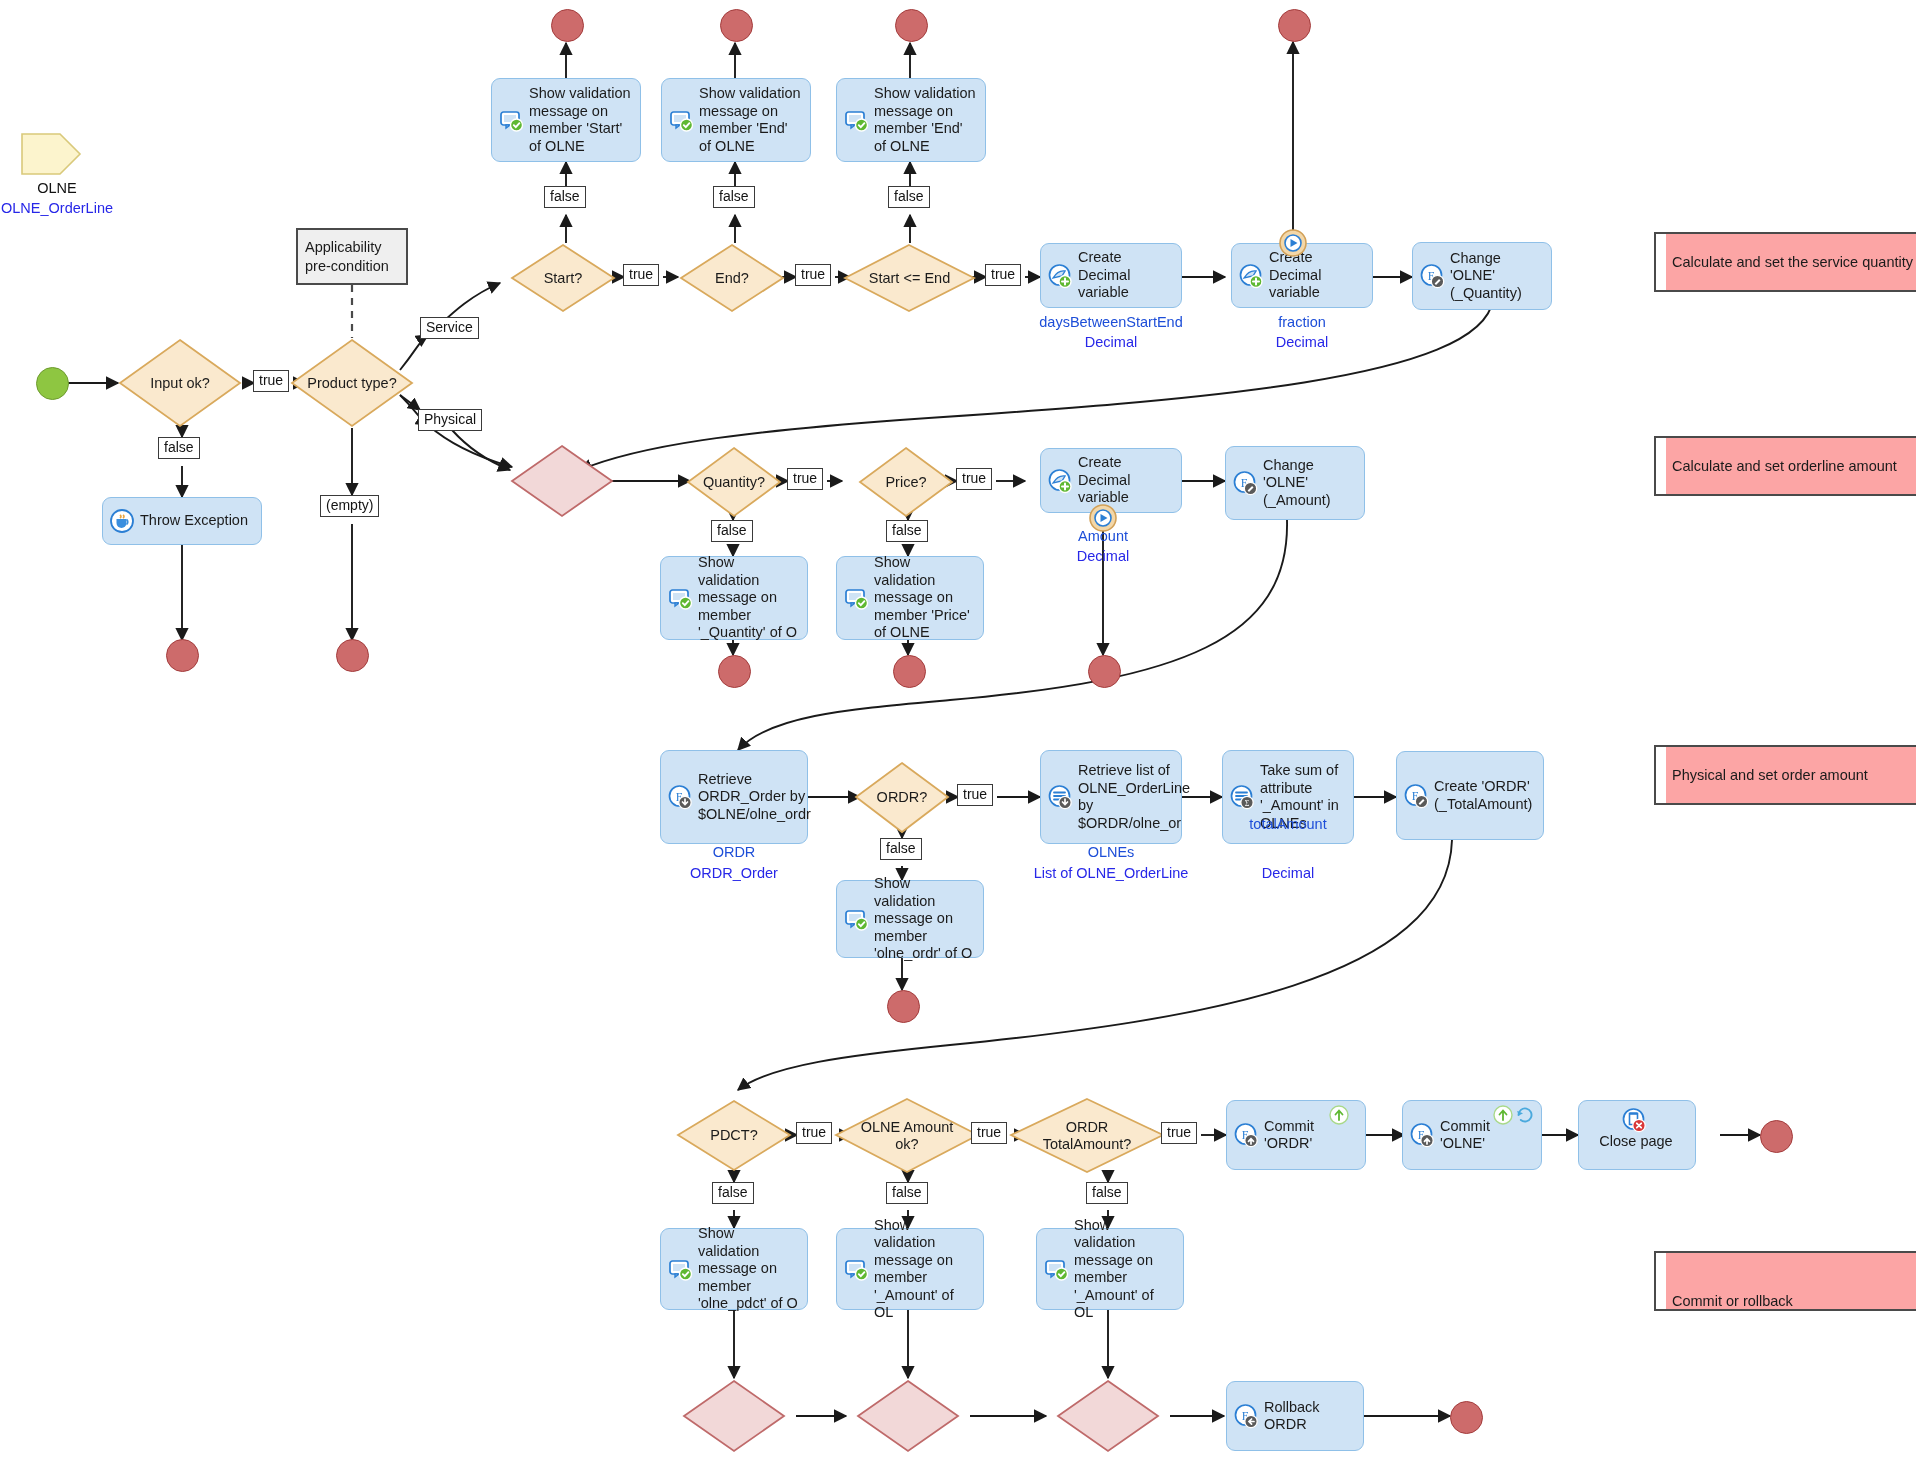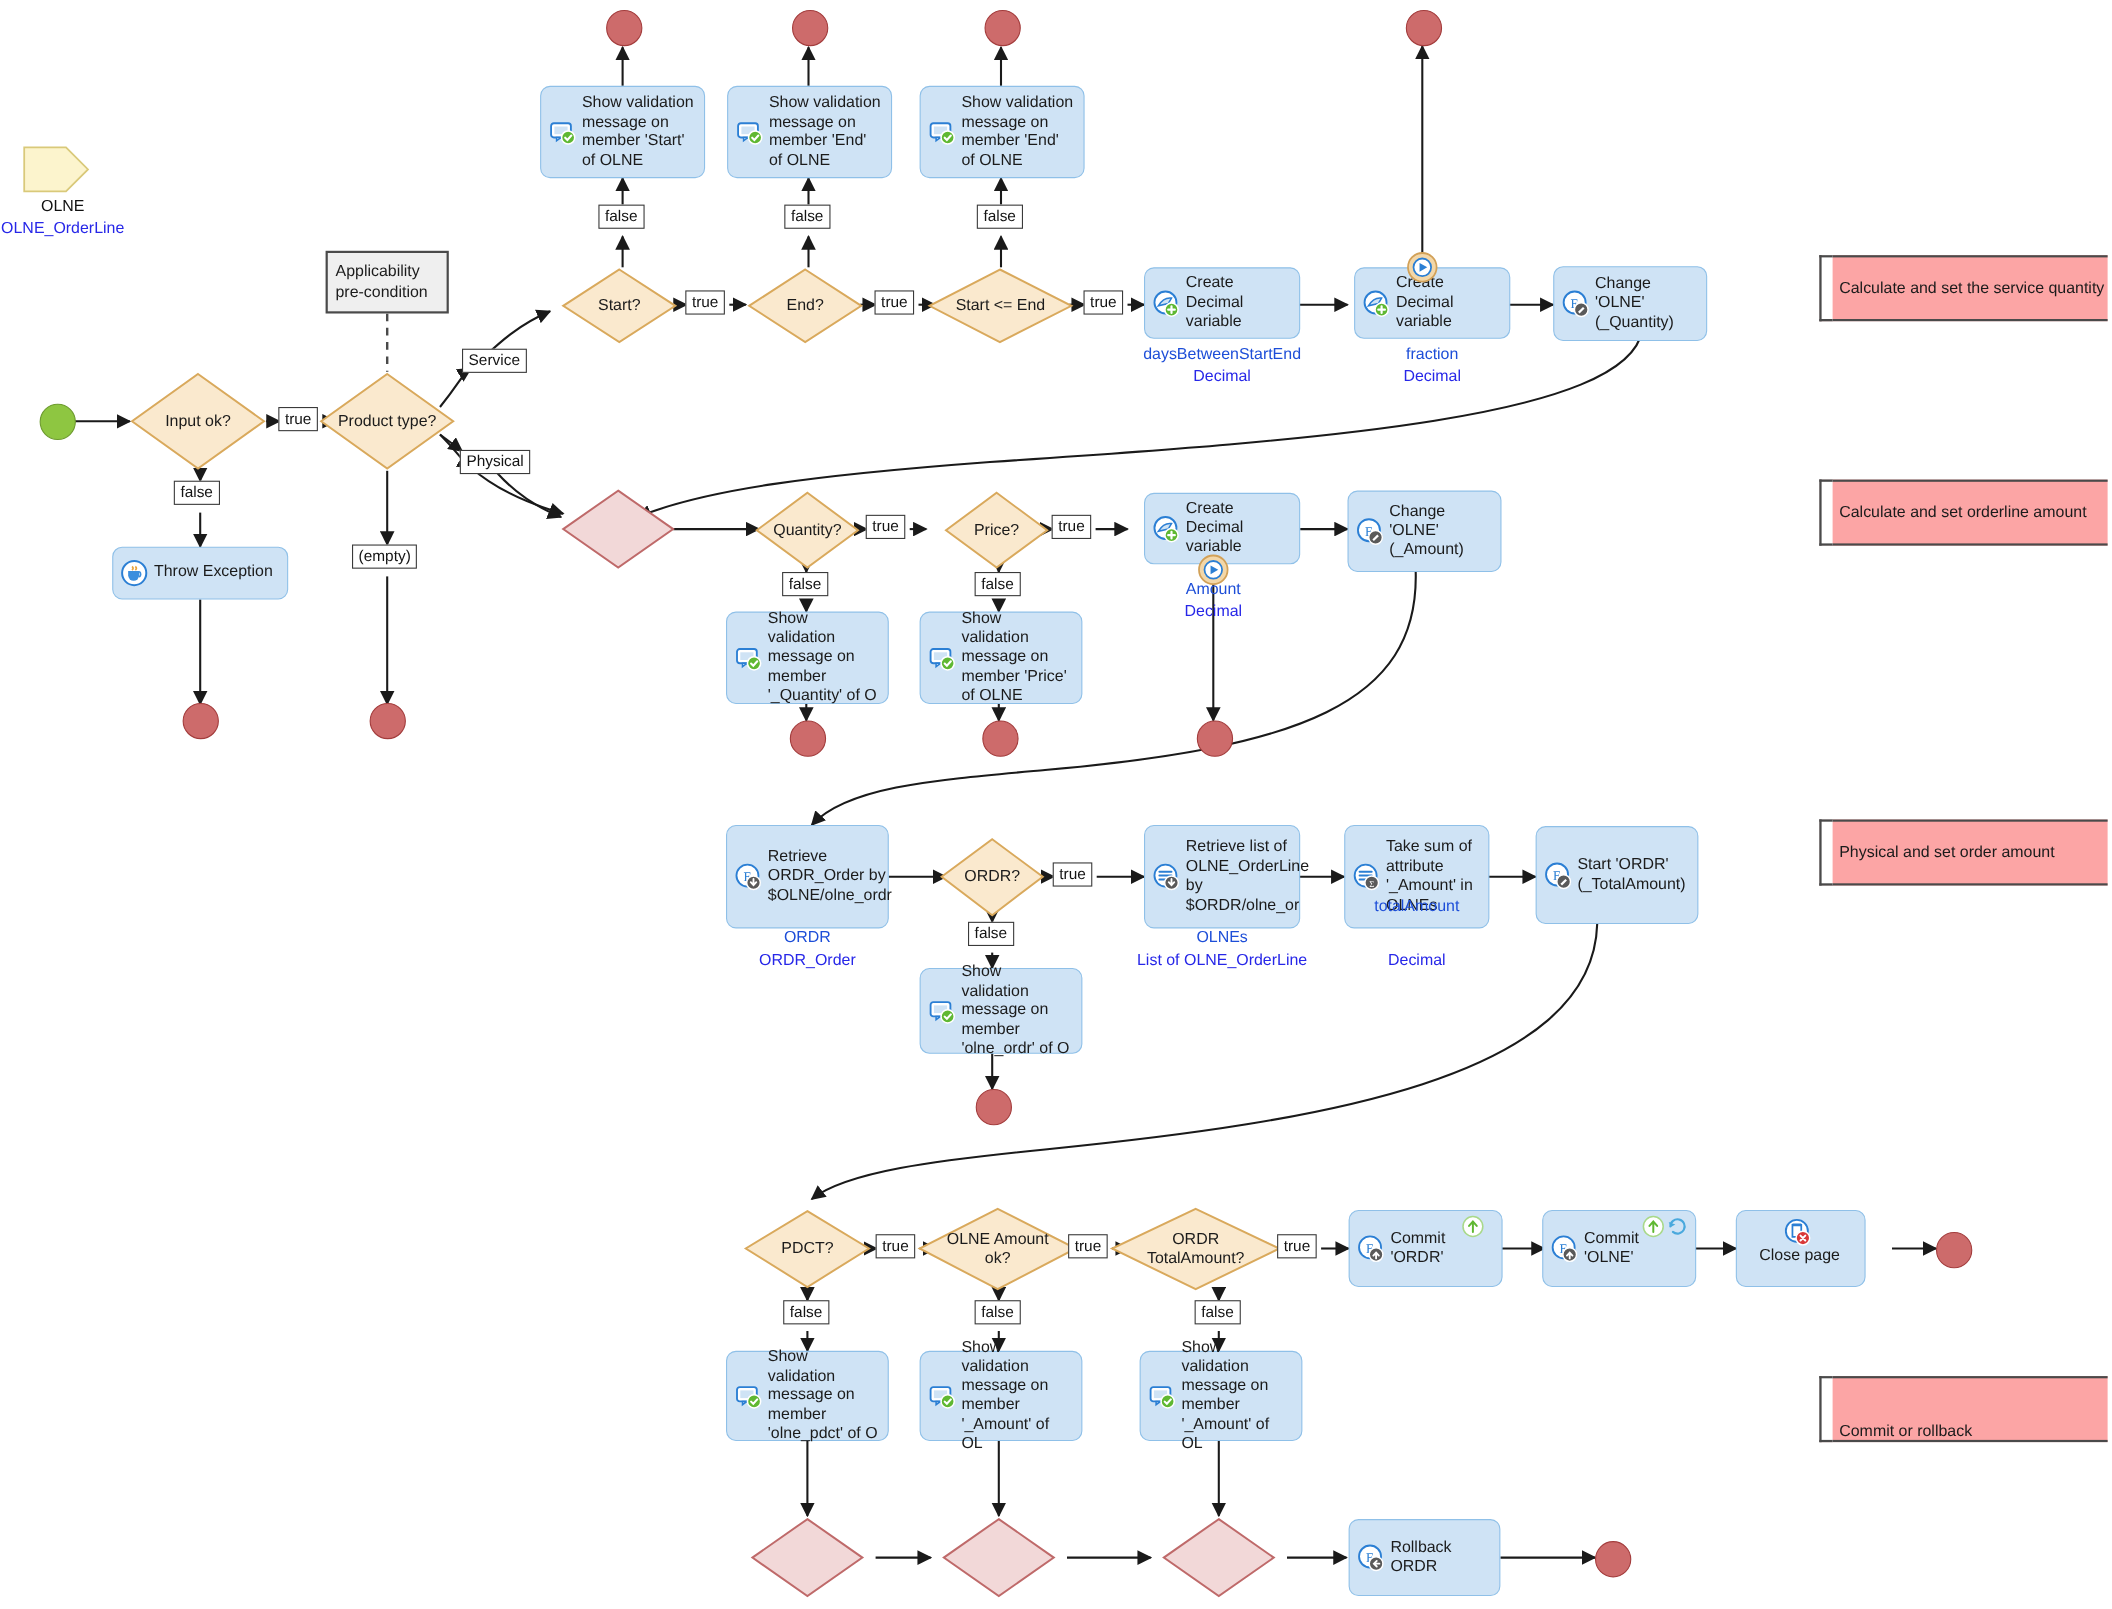--- a/index.html
+++ b/index.html
@@ -536,21 +536,21 @@
 
   <div class="node action" style="left:1396px;top:751px;width:148px;height:89px;">
     <span class="ico">
       <svg viewBox="0 0 26 26" width="26" height="26">
         <circle cx="12.5" cy="12" r="10" fill="#ffffff" stroke="#2b7fd4" stroke-width="1.7"></circle>
         <text x="12.5" y="17" font-size="12" fill="#2b7fd4" text-anchor="middle" font-family="Liberation Serif, serif">E</text>
         <circle cx="18.5" cy="18.5" r="6.2" fill="#5a5a5a" stroke="#ffffff" stroke-width="1.3"></circle>
         <path d="M15.6 20.5 l4.5 -4.5 l1.4 1.4 l-4.5 4.5 z" fill="#ffffff"></path>
       </svg>
     </span>
-    <span class="txt">Start 'ORDR' (_TotalAmount)</span>
+    <span class="txt">Create 'ORDR' (_TotalAmount)</span>
   </div>
 
   <div class="node action" style="left:660px;top:1228px;width:148px;height:82px;">
     <span class="ico">
       <svg viewBox="0 0 26 26" width="26" height="26">
         <rect x="3" y="5" width="18" height="13" rx="2.5" fill="#ffffff" stroke="#2b7fd4" stroke-width="1.7"></rect>
         <rect x="6" y="8" width="12" height="7" fill="#cfe3f5"></rect>
         <path d="M8 18 l0 3 l4 -3 z" fill="#ffffff" stroke="#2b7fd4" stroke-width="1.4"></path>
         <circle cx="18.5" cy="18" r="6" fill="#5fb832" stroke="#ffffff" stroke-width="1.4"></circle>
         <path d="M15.8 18.2 l2 2 l3.6 -4" fill="none" stroke="#ffffff" stroke-width="1.9" stroke-linecap="round"></path>

